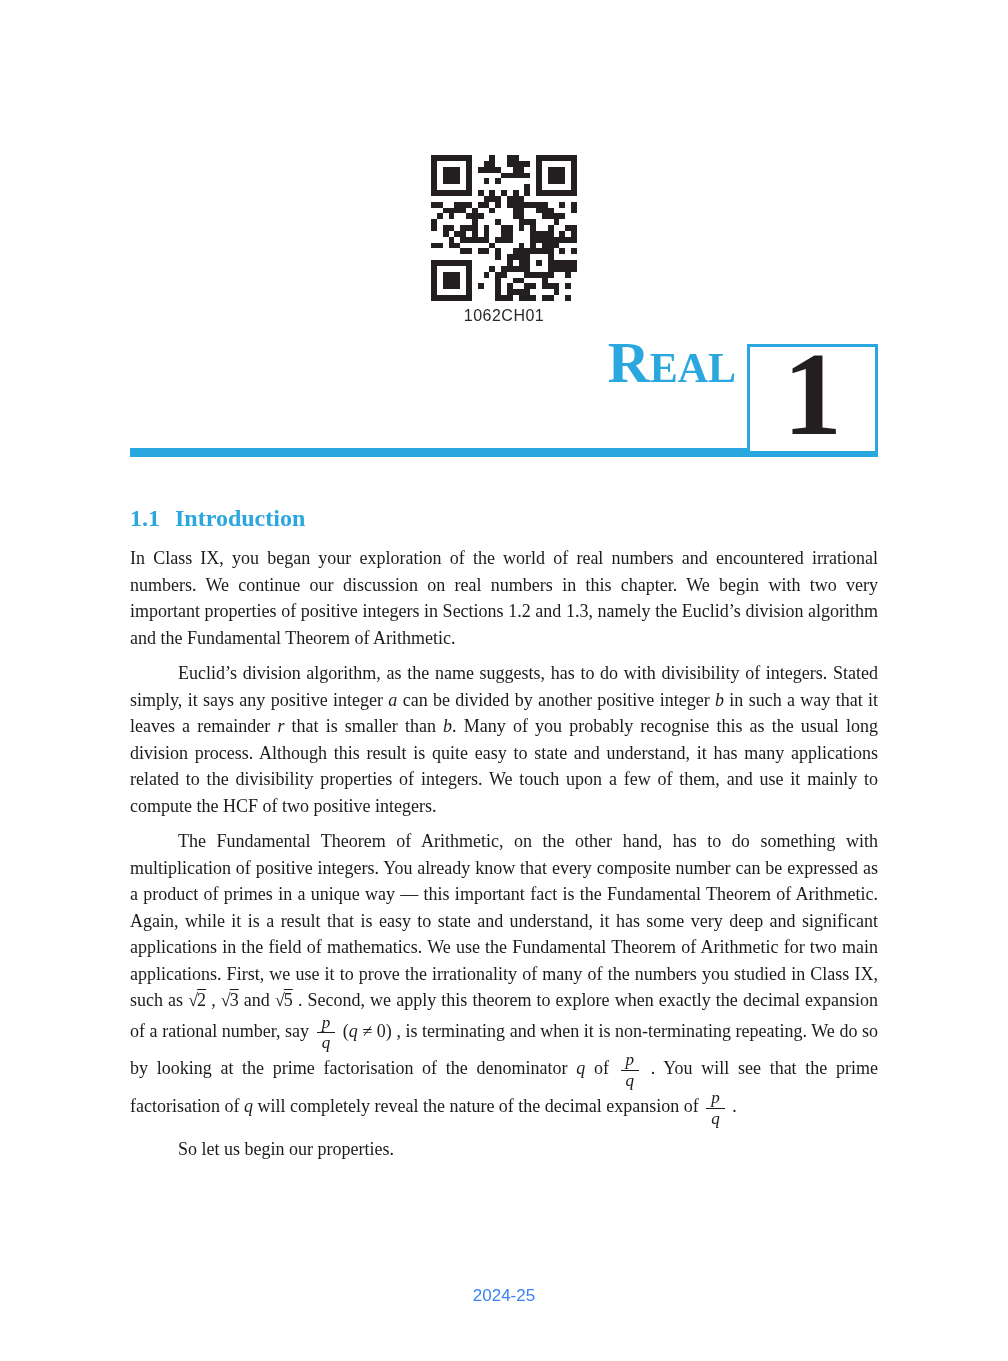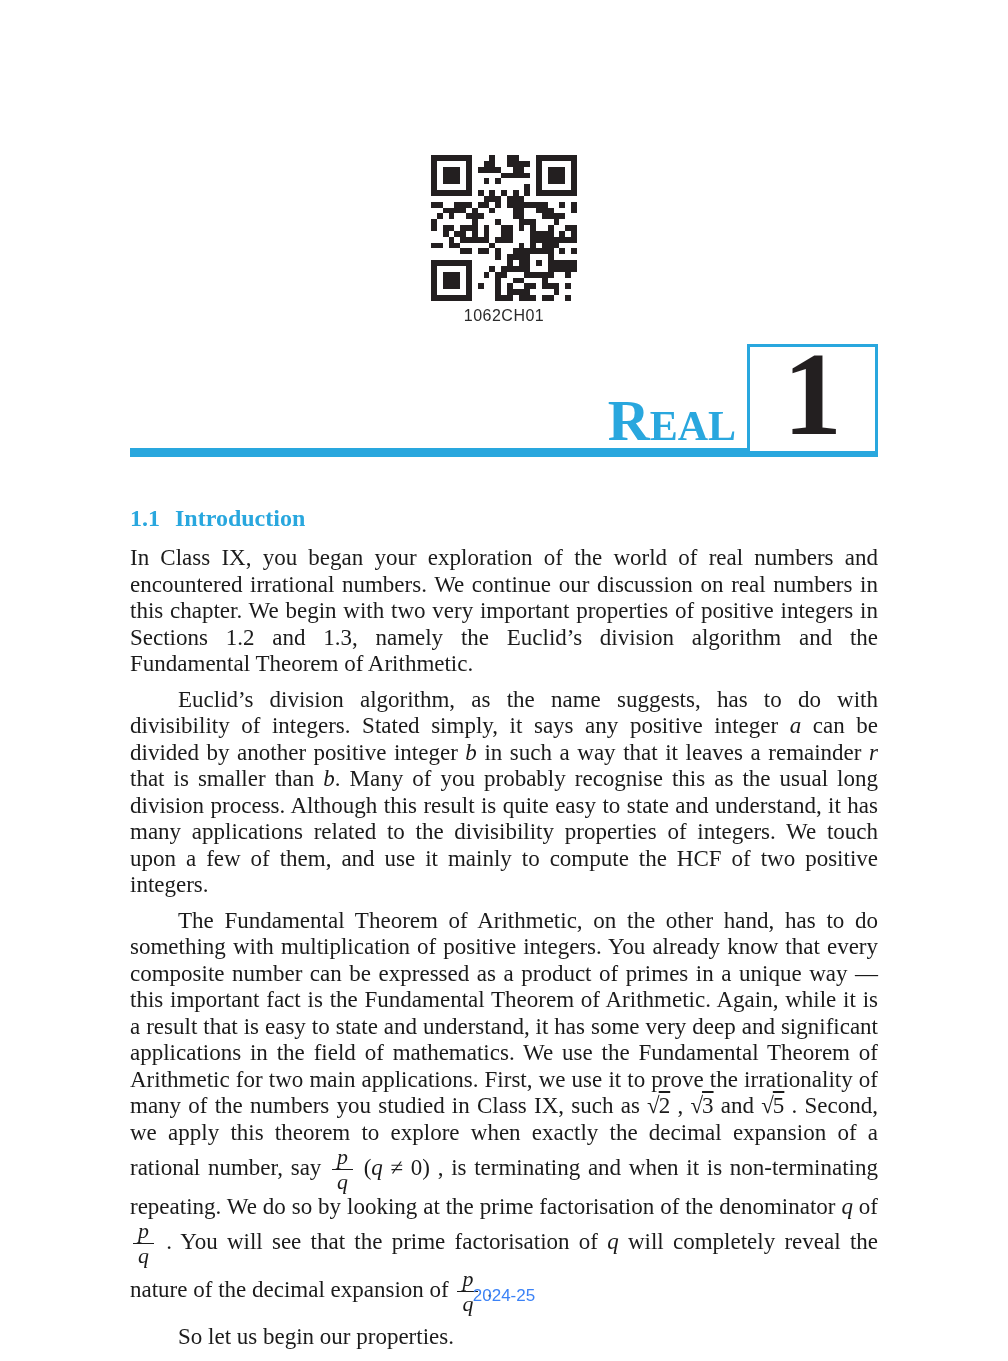--- a/index.html
+++ b/index.html
@@ -26,32 +26,32 @@
   
   .chapter-header { position:absolute; top:340px; left:130px; width:748px; height:118px; }
   .title-bar { position:absolute; left:0; top:108px; width:748px; height:9px;
     background:var(--accent); }
   .chapter-box { position:absolute; right:0; top:4px; width:131px; height:110px;
     background:#ffffff; border:3px solid var(--accent);
     display:flex; align-items:flex-end; justify-content:center; z-index:2; }
   .chapter-number { font-family:"Liberation Serif", serif; font-weight:bold;
     font-size:118px; line-height:0.78; color:#231f20; padding-bottom:10px; }
   .chapter-title { position:absolute; right:142px; top:0; height:104px; margin:0;
-    display:flex; align-items:flex-end; white-space:nowrap;
+    display:flex; align-items:flex-start; white-space:nowrap;
     color:var(--accent); font-weight:bold; line-height:0.8; }
   .chapter-title .word + .word { margin-left:14px; }
   .chapter-title .cap  { font-size:58px; }
   .chapter-title .rest { font-size:42px; }
 
   
   .content { position:absolute; top:505px; left:130px; width:748px; }
   .section-heading { margin:0 0 13px 0; color:var(--accent);
     font-size:24px; font-weight:bold; font-family:"Liberation Serif", serif; }
   .section-heading .num { margin-right:15px; }
-  .para { margin:0; font-size:23px; line-height:26.5px; text-align:justify; }
+  .para { margin:0; font-size:18px; line-height:26.5px; text-align:justify; }
   .para + .para { margin-top:9px; }
   .para.indent { text-indent:48px; }
 
   
   .frac { display:inline-block; vertical-align:middle; text-align:center;
     font-style:italic; line-height:1.02; font-size:0.95em; margin:0 3px;
     text-indent:0; }
   .frac .num { display:block; padding:0 5px 1px; border-bottom:1.4px solid var(--ink); }
   .frac .den { display:block; padding-top:1px; }
   .sqrt { white-space:nowrap; }

